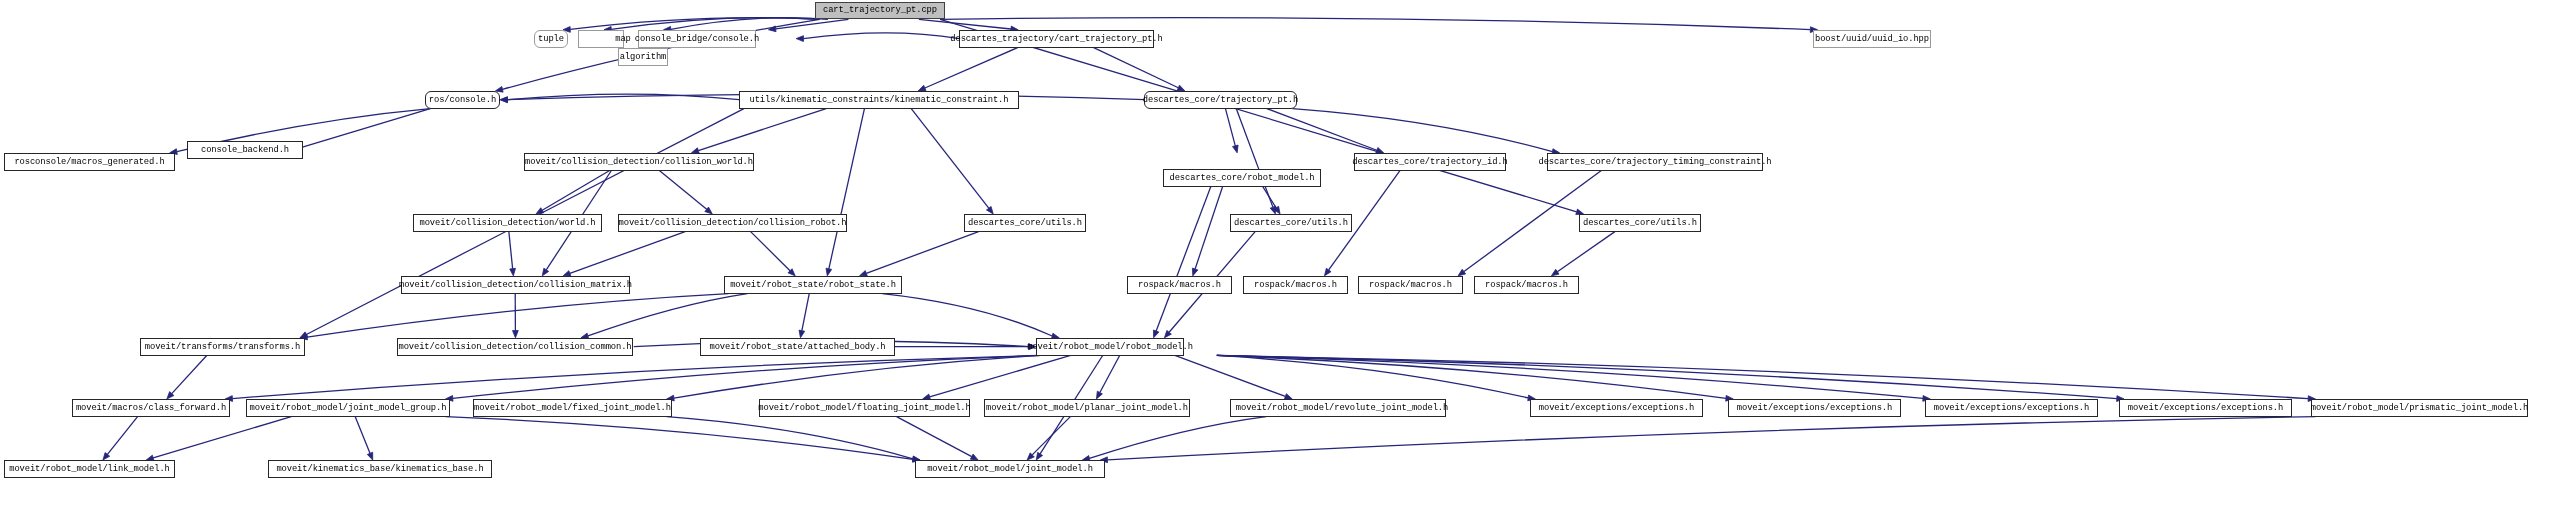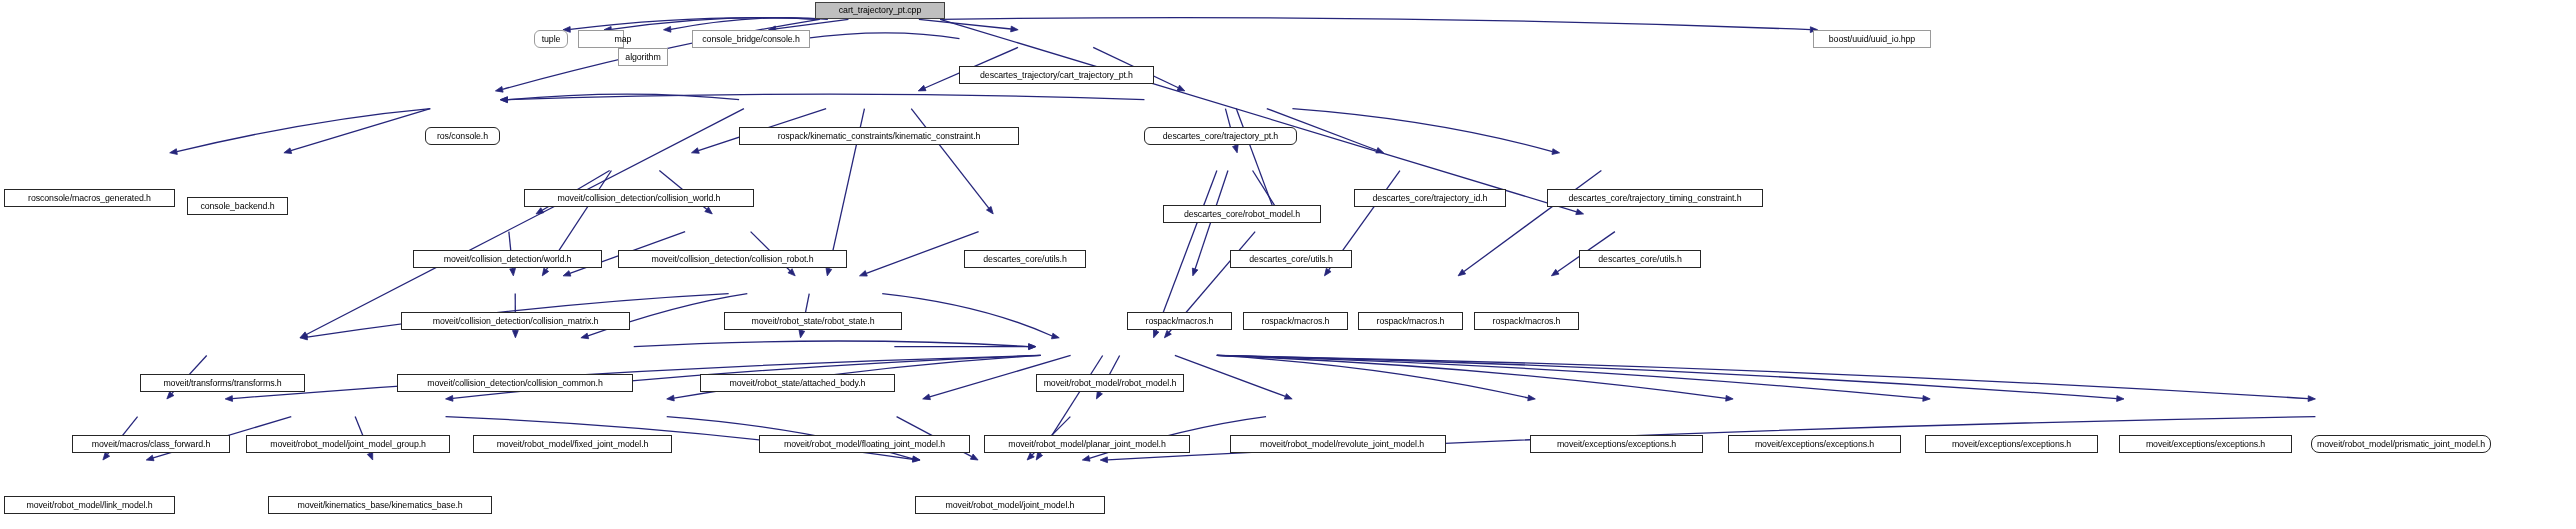--- a/index.html
+++ b/index.html
@@ -1,22 +1,22 @@
 <!DOCTYPE html>
 <html style="font-size:13px"><head>
 <meta charset="utf-8">
 <style>
   html,body{margin:0;padding:0;background:#ffffff;}
   #canvas{position:relative;width:2576px;height:530px;background:#ffffff;
-          font-family:Liberation Sans, sans-serif;overflow:hidden;}
+          font-family:Liberation Mono, monospace;overflow:hidden;}
   .node{position:absolute;box-sizing:border-box;display:flex;align-items:center;
         justify-content:center;white-space:nowrap;background:#ffffff;
         border:0.8px solid #9a9a9a;color:#000000;font-size:8.8px;height:17.7px;
         letter-spacing:-0.1px;}
-  .node.solid{border:0.8px solid #262626;margin-top:36px;}
+  .node.solid{border:0.8px solid #262626;}
   .node.root{background:#bfbfbf;border:0.8px solid #404040;}
   svg.edges{position:absolute;left:0;top:0;width:2576px;height:530px;
             pointer-events:none;}
   svg.edges path{fill:none;stroke:#25257a;stroke-width:1.6;}
   svg.edges polygon{fill:#25257a;stroke:#25257a;stroke-width:1;}
 </style>
 </head>
 <body>
 
 <div id="canvas">
@@ -152,28 +152,28 @@
       <path d="M 1574.24 518 Q 1474 531 1354.5186989600427 569.9299293424268"></path>
       <polygon points="1345.76,572 1355.3467272230719,573.4334089264439 1353.6906706970135,566.4264497584097"></polygon>
       <path d="M 2879 518 Q 2137.5 531 1376.9942581037935 571.678563906284"></path>
       <polygon points="1368,572 1377.1228325412799,575.2762671478015 1376.8656836663072,568.0808606647665"></polygon>
     </svg>
   <div id="nodes-layer">
       <div class="node root" style="left: 815px; top: 1.6px; width: 130px;">cart_trajectory_pt.cpp</div>
       <div class="node " style="left: 534px; top: 30px; width: 34px; border-radius: 6px;">tuple</div>
       <div class="node " style="left: 578px; top: 30px; width: 31px; padding-left: 44px;">map</div>
       <div class="node " style="left: 618px; top: 48px; width: 50px;">algorithm</div>
-      <div class="node " style="left: 692px; top: 30px; width: 118px; text-align: right;">console_bridge/console.h</div>
+      <div class="node " style="left: 638px; top: 30px; width: 118px; text-align: right;">console_bridge/console.h</div>
       <div class="node solid" style="left: 959px; top: 30px; width: 195px;">descartes_trajectory/cart_trajectory_pt.h</div>
       <div class="node " style="left: 1813px; top: 30px; width: 118px;">boost/uuid/uuid_io.hpp</div>
       <div class="node solid" style="left: 425px; top: 91px; width: 75px; border-radius: 6px;">ros/console.h</div>
-      <div class="node solid" style="left: 739px; top: 91px; width: 280px;">rospack/kinematic_constraints/kinematic_constraint.h</div>
+      <div class="node solid" style="left: 739px; top: 91px; width: 280px;">utils/kinematic_constraints/kinematic_constraint.h</div>
       <div class="node solid" style="left: 1144px; top: 91px; width: 153px; border-radius: 6px;">descartes_core/trajectory_pt.h</div>
       <div class="node solid" style="left: 4px; top: 153px; width: 171px;">rosconsole/macros_generated.h</div>
-      <div class="node solid" style="left: 187px; top: 161px; width: 101px; text-align: center;">console_backend.h</div>
+      <div class="node solid" style="left: 187px; top: 141px; width: 116px; text-align: center;">console_backend.h</div>
       <div class="node solid" style="left: 524px; top: 153px; width: 230px;">moveit/collision_detection/collision_world.h</div>
       <div class="node solid" style="left: 1163px; top: 169px; width: 158px;">descartes_core/robot_model.h</div>
       <div class="node solid" style="left: 1354px; top: 153px; width: 152px;">descartes_core/trajectory_id.h</div>
       <div class="node solid" style="left: 1547px; top: 153px; width: 216px;">descartes_core/trajectory_timing_constraint.h</div>
       <div class="node solid" style="left: 413px; top: 214px; width: 189px;">moveit/collision_detection/world.h</div>
       <div class="node solid" style="left: 618px; top: 214px; width: 229px;">moveit/collision_detection/collision_robot.h</div>
       <div class="node solid" style="left: 964px; top: 214px; width: 122px;">descartes_core/utils.h</div>
       <div class="node solid" style="left: 1230px; top: 214px; width: 122px;">descartes_core/utils.h</div>
       <div class="node solid" style="left: 1579px; top: 214px; width: 122px;">descartes_core/utils.h</div>
       <div class="node solid" style="left: 401px; top: 276px; width: 229px;">moveit/collision_detection/collision_matrix.h</div>
@@ -189,19 +189,19 @@
       <div class="node solid" style="left: 72px; top: 399px; width: 158px;">moveit/macros/class_forward.h</div>
       <div class="node solid" style="left: 246px; top: 399px; width: 204px;">moveit/robot_model/joint_model_group.h</div>
       <div class="node solid" style="left: 473px; top: 399px; width: 199px;">moveit/robot_model/fixed_joint_model.h</div>
       <div class="node solid" style="left: 759px; top: 399px; width: 211px;">moveit/robot_model/floating_joint_model.h</div>
       <div class="node solid" style="left: 984px; top: 399px; width: 206px;">moveit/robot_model/planar_joint_model.h</div>
       <div class="node solid" style="left: 1230px; top: 399px; width: 216px; padding-left: 8px;">moveit/robot_model/revolute_joint_model.h</div>
       <div class="node solid" style="left: 1530px; top: 399px; width: 173px;">moveit/exceptions/exceptions.h</div>
       <div class="node solid" style="left: 1728px; top: 399px; width: 173px;">moveit/exceptions/exceptions.h</div>
       <div class="node solid" style="left: 1925px; top: 399px; width: 173px;">moveit/exceptions/exceptions.h</div>
       <div class="node solid" style="left: 2119px; top: 399px; width: 173px;">moveit/exceptions/exceptions.h</div>
-      <div class="node solid" style="left: 2311px; top: 399px; width: 180px; border-radius: 8px;">moveit/robot_model/prismatic_joint_model.h</div>
+      <div class="node solid" style="left: 2311px; top: 399px; width: 217px;">moveit/robot_model/prismatic_joint_model.h</div>
       <div class="node solid" style="left: 4px; top: 460px; width: 171px;">moveit/robot_model/link_model.h</div>
       <div class="node solid" style="left: 268px; top: 460px; width: 224px;">moveit/kinematics_base/kinematics_base.h</div>
       <div class="node solid" style="left: 915px; top: 460px; width: 190px;">moveit/robot_model/joint_model.h</div>
     </div>
 </div>
 
 
 </body></html>

